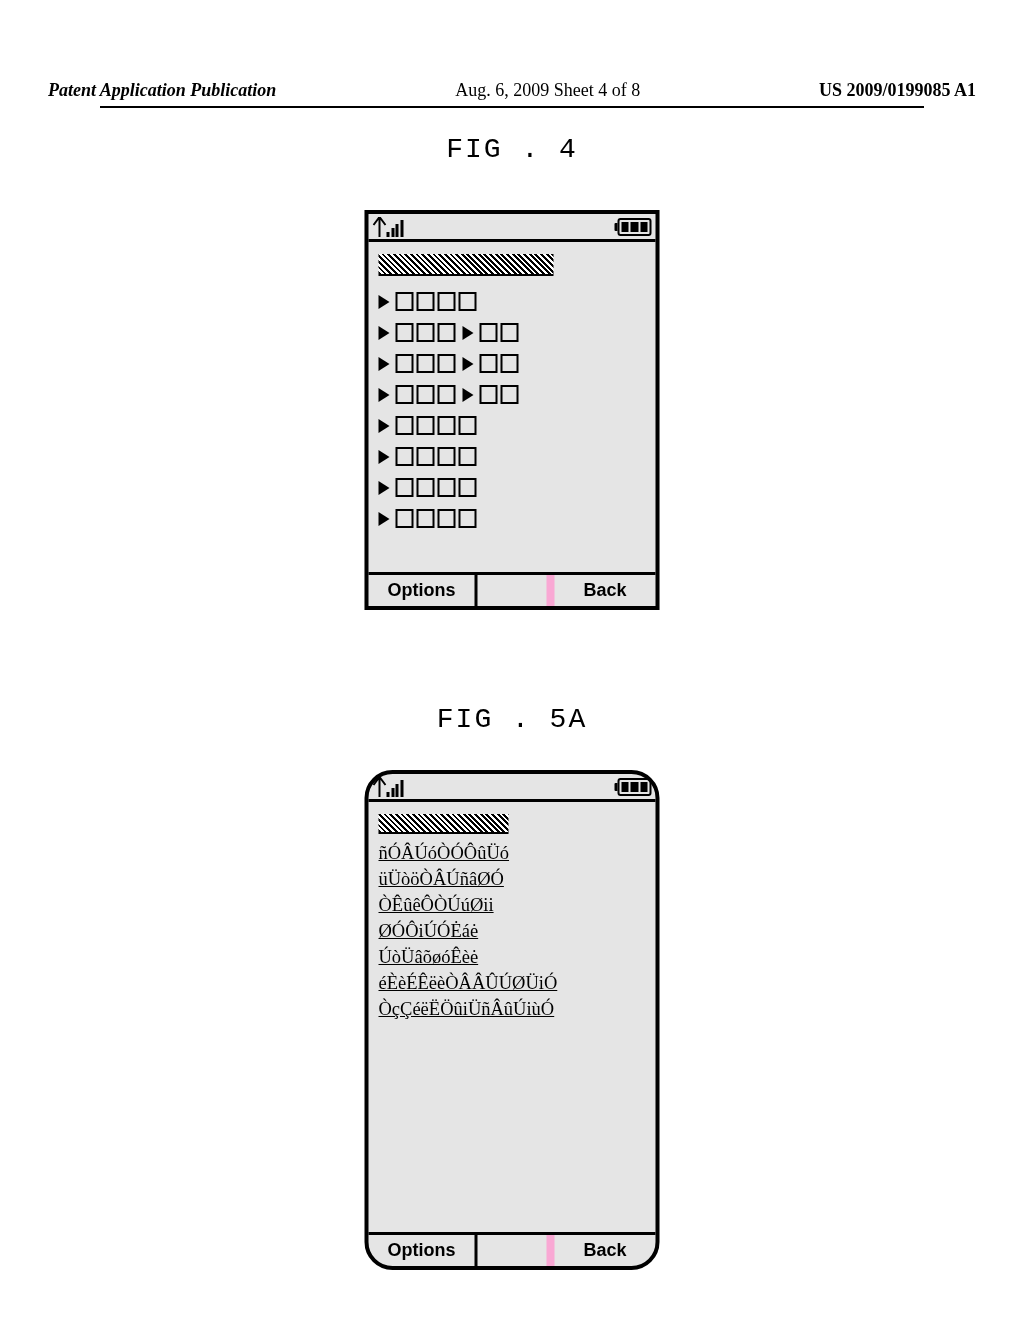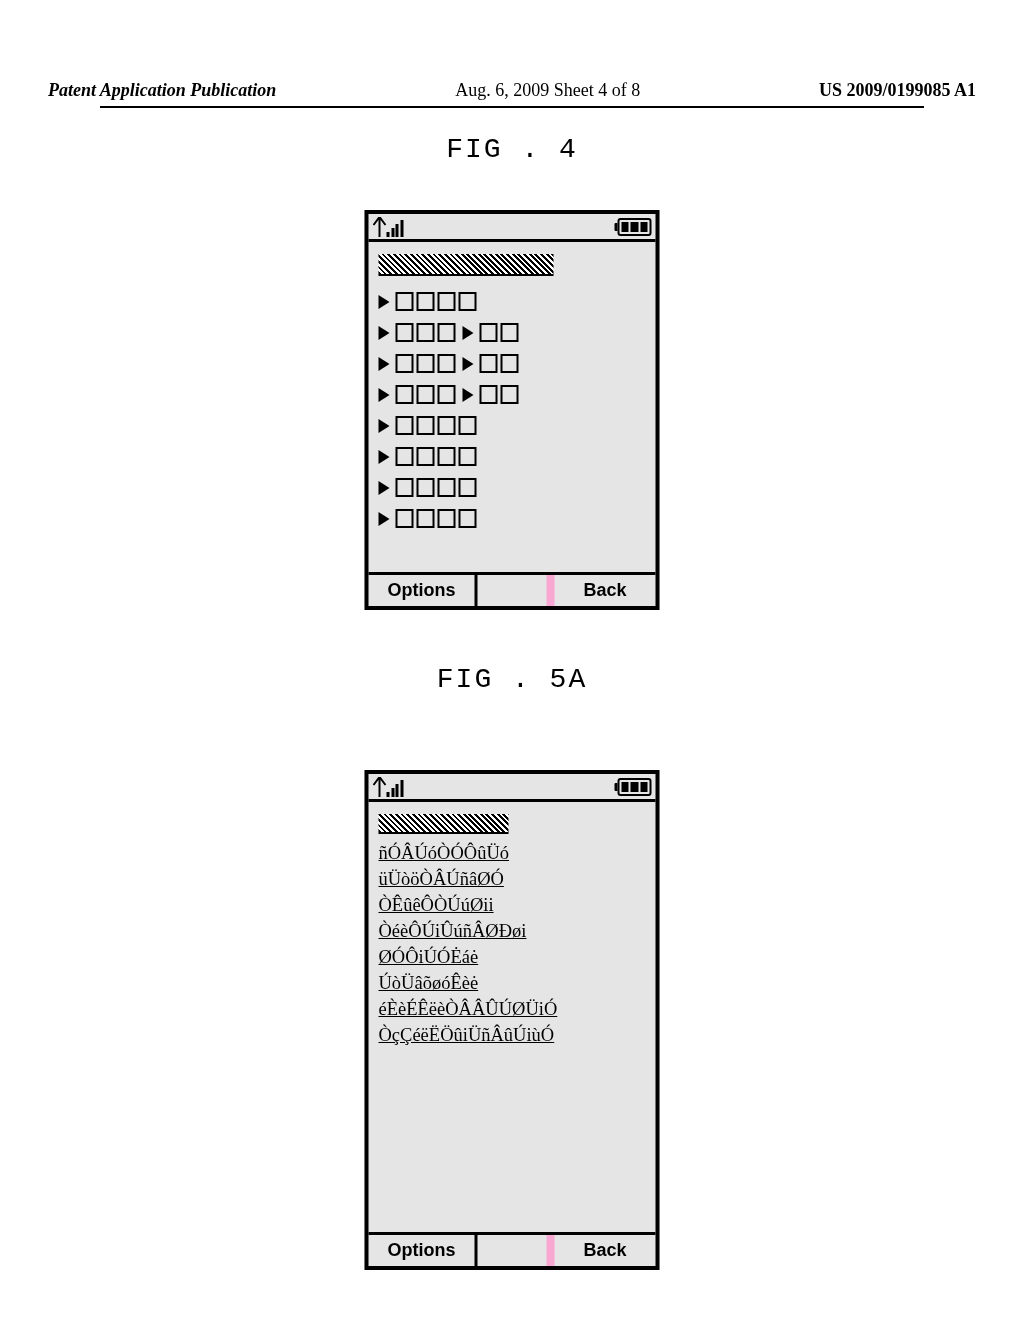--- a/index.html
+++ b/index.html
@@ -33,33 +33,33 @@
   }
   .fig-label {
     width: 100%;
     text-align: center;
     font-family: "Courier New", monospace;
     font-size: 28px;
     letter-spacing: 2px;
     position: absolute;
   }
   .fig-label.fig4 { top: 134px; }
-  .fig-label.fig5a { top: 664px; }
+  .fig-label.fig5a { top: 704px; }
 
   
   .phone {
     position: absolute;
     left: 50%;
     transform: translateX(-50%);
     width: 295px;
     border: 4px solid #000;
     background: #e5e5e5;
   }
   .phone.p1 { top: 210px; height: 400px; }
-  .phone.p2 { top: 770px; height: 500px; }
+  .phone.p2 { top: 770px; height: 500px; border-radius: 28px; }
 
   .statusbar {
     height: 28px;
     border-bottom: 3px solid #000;
     display: flex;
     justify-content: space-between;
     align-items: center;
     padding: 0 4px;
   }
   .signal-icon {
@@ -285,21 +285,20 @@
           <span class="cell"></span>
         </span>
     </span>
   </div>
 
   <div class="content">
     <div class="hatched-title"></div>
     <div class="linkrow">ñÓÂÚóÒÓÔûÜó</div>
     <div class="linkrow">üÜòöÒÂÚñâØÓ</div>
     <div class="linkrow">ÒÊûêÔÒÚúØii</div>
-    <div class="linkrow">ÒéèÔÚiÛúñÂØÐøi</div>
     <div class="linkrow">ØÓÔiÚÓĖáė</div>
     <div class="linkrow">ÚòÜâõøóÊèė</div>
     <div class="linkrow">éÈèÉÊëèÒÂÂÛÚØÜiÓ</div>
     <div class="linkrow">ÒçÇéëËÖûiÜñÂûÚiùÓ</div>
   </div>
 
   <div class="softkeys">
     <div class="sk">Options</div>
     <div class="mid"></div>
     <div class="sk">Back</div>

